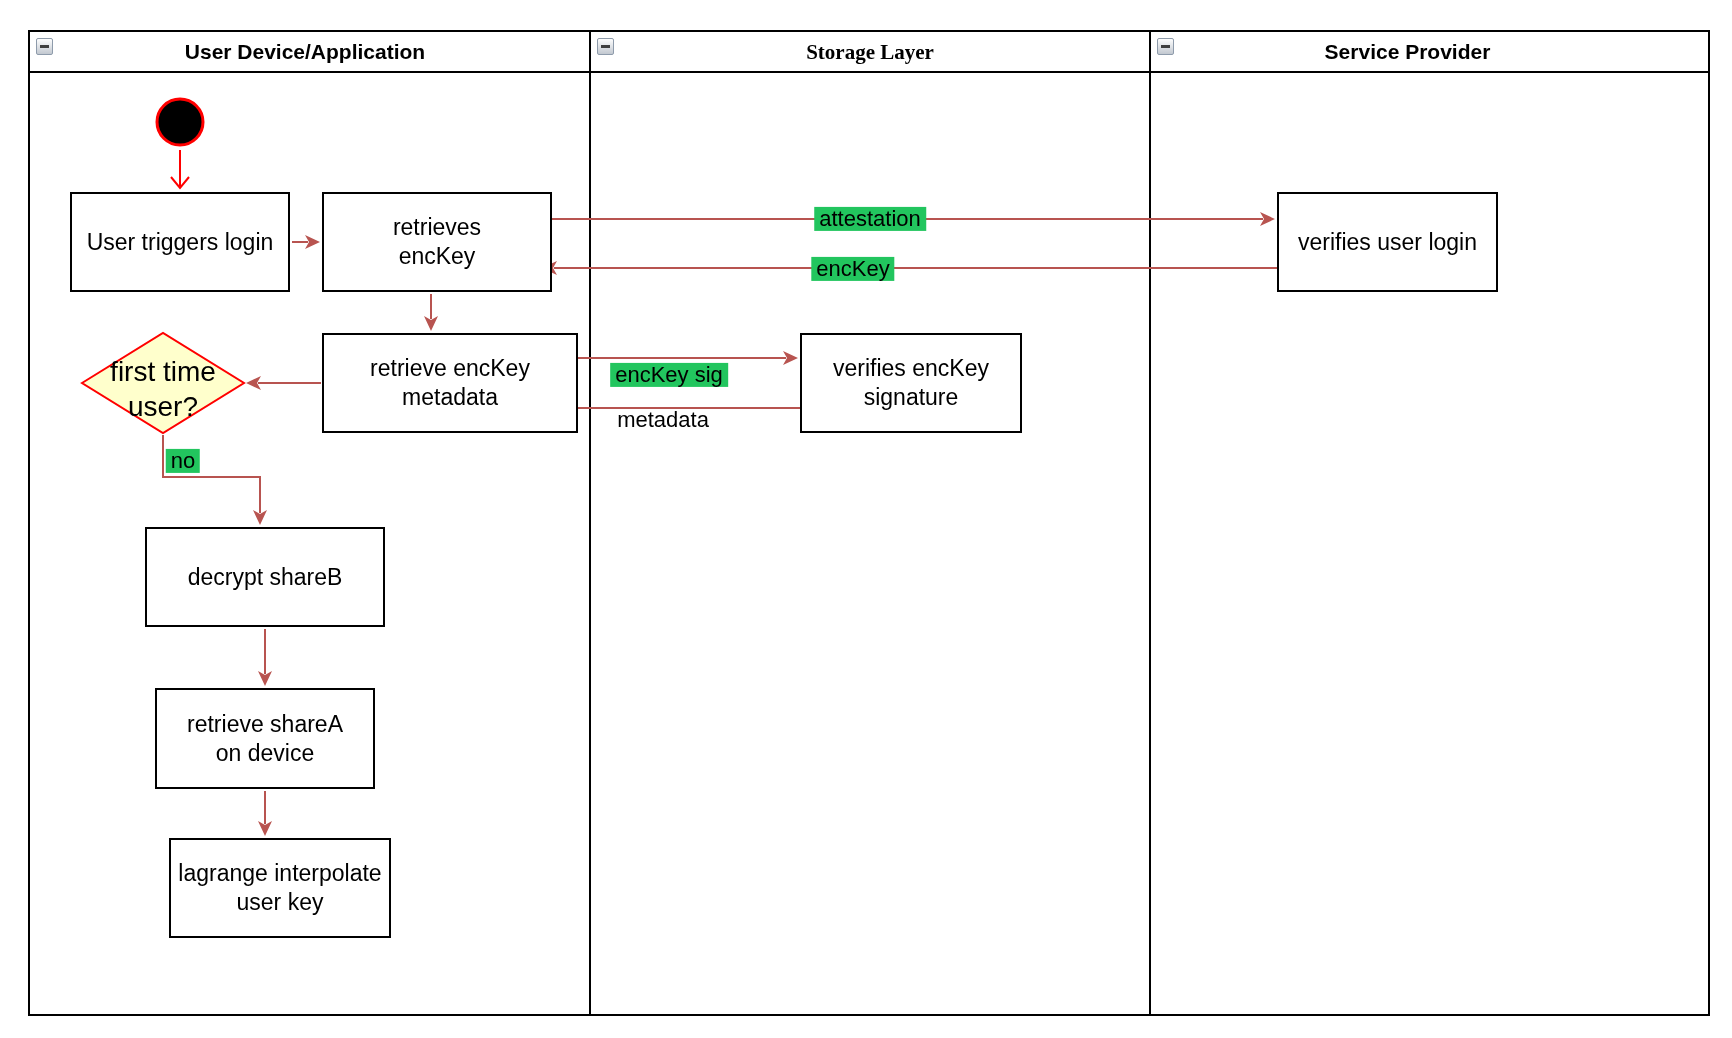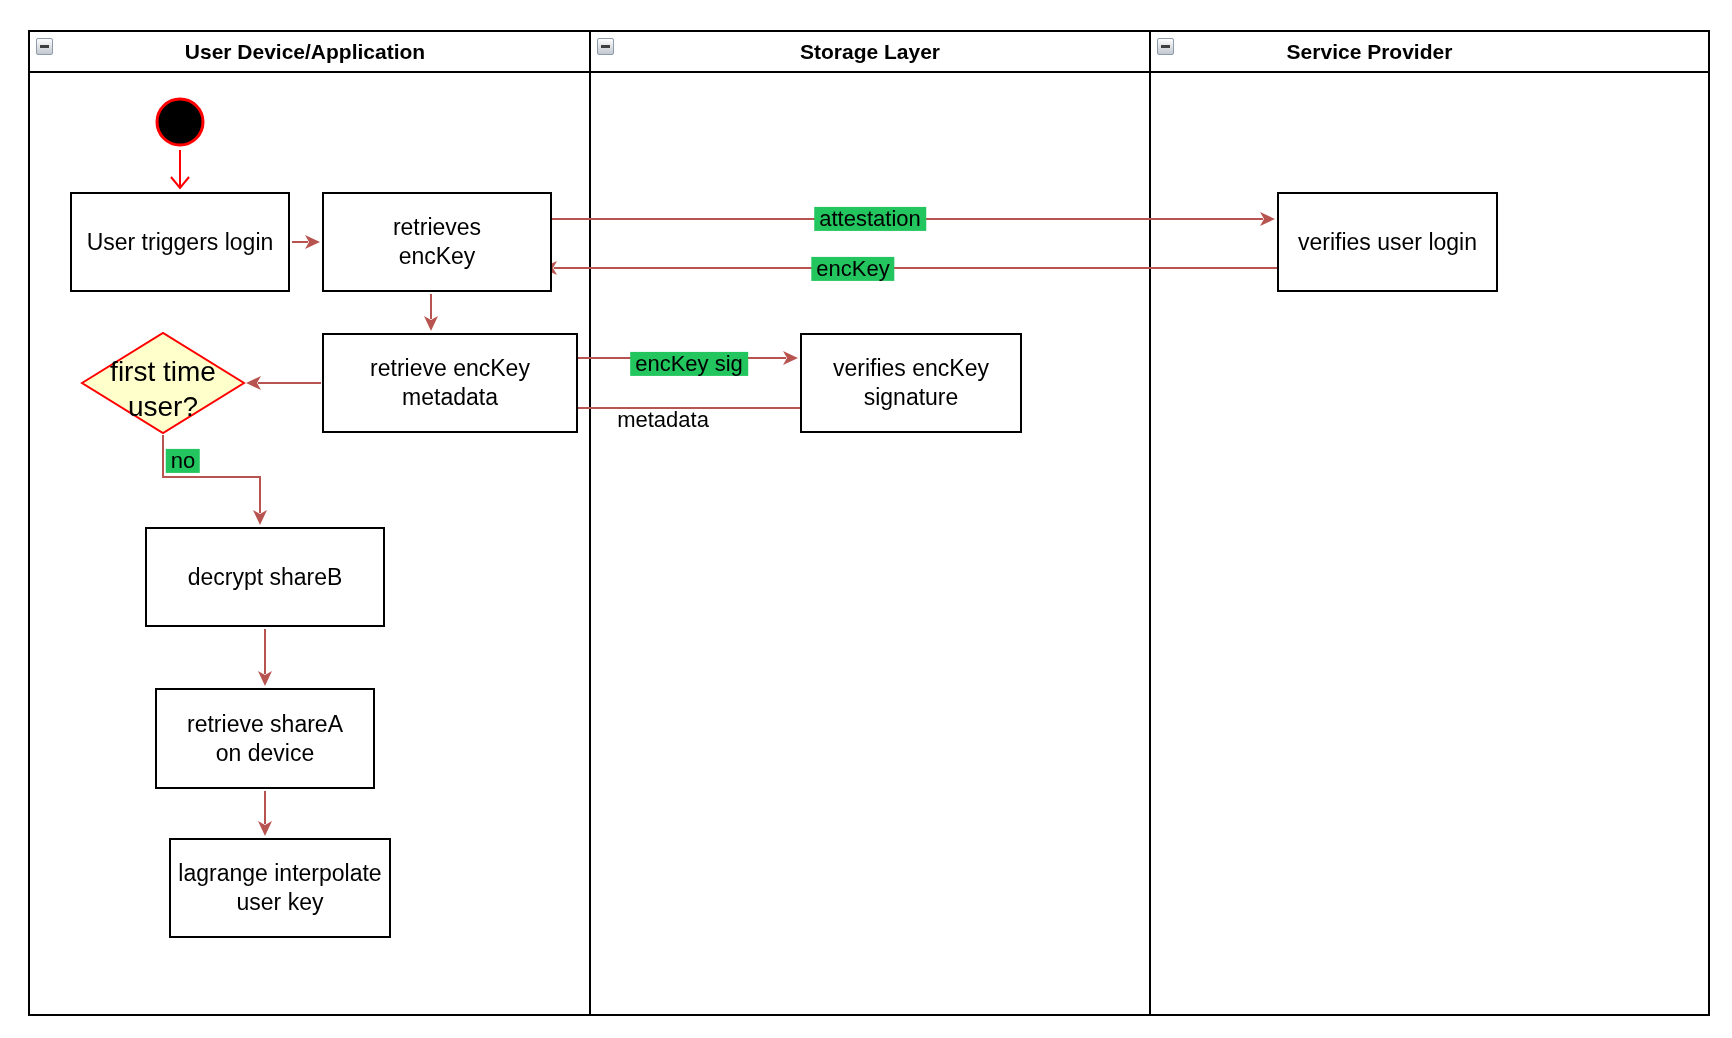--- a/index.html
+++ b/index.html
@@ -7,22 +7,22 @@
 
   
   .frame{position:absolute;left:28px;top:30px;width:1682px;height:986px;border:2px solid #000;box-sizing:border-box;background:#fff;}
   .vline{position:absolute;top:30px;width:2px;height:986px;background:#000;}
   .vline.l1{left:589px;}
   .vline.l2{left:1149px;}
   .hline{position:absolute;left:28px;top:71px;width:1682px;height:2px;background:#000;}
 
   .lane-title{position:absolute;top:40px;height:24px;line-height:24px;text-align:center;font-weight:bold;font-size:21px;}
   .lane-title.t1{left:30px;width:550px;}
-  .lane-title.t2{left:591px;width:558px;}
-  .lane-title.t3{left:1090px;width:559px;}
+  .lane-title.t2{left:591px;width:558px;font-family:Liberation Serif, serif;}
+  .lane-title.t3{left:1128px;width:559px;}
 
   .collapse-btn{position:absolute;width:17px;height:17px;border:1px solid #8e9bab;border-radius:2px;
     background:linear-gradient(#fefefe,#c2c8d0);display:flex;align-items:center;justify-content:center;box-sizing:border-box;}
   .collapse-btn .bar{width:9px;height:3px;background:#3f3f3f;}
   .collapse-btn.c1{left:36px;top:38px;}
   .collapse-btn.c2{left:597px;top:38px;}
   .collapse-btn.c3{left:1157px;top:38px;}
 
   
   .node{position:absolute;border:2px solid #000;background:#fff;box-sizing:border-box;
@@ -36,21 +36,21 @@
   .n-decrypt{left:145px;top:527px;width:240px;height:100px;align-items:center;}
   .n-sharea{left:155px;top:688px;width:220px;height:101px;}
   .n-lagrange{left:155px;top:838px;width:222px;height:100px;margin-left:14px;}
 
   .diamond-label{position:absolute;left:93px;top:354px;width:140px;text-align:center;
     font-size:28px;line-height:1.25;white-space:pre-line;}
 
   .edge-label{position:absolute;transform:translate(-50%,-50%);background:#22c55e;padding:0 5px;font-size:22px;line-height:1.1;white-space:nowrap;}
   .el-attestation{left:870px;top:219px;}
   .el-enckey{left:853px;top:269px;}
-  .el-enckeysig{left:669px;top:364px;margin-left:20px;}
+  .el-enckeysig{left:669px;top:375px;}
   .el-metadata{left:663px;top:420px;background:transparent;}
   .el-no{left:183px;top:461px;}
 
   svg.overlay{position:absolute;left:0;top:0;width:1732px;height:1038px;}
 </style>
 </head>
 <body>
 
 <div class="frame"></div>
 <div class="hline"></div>

